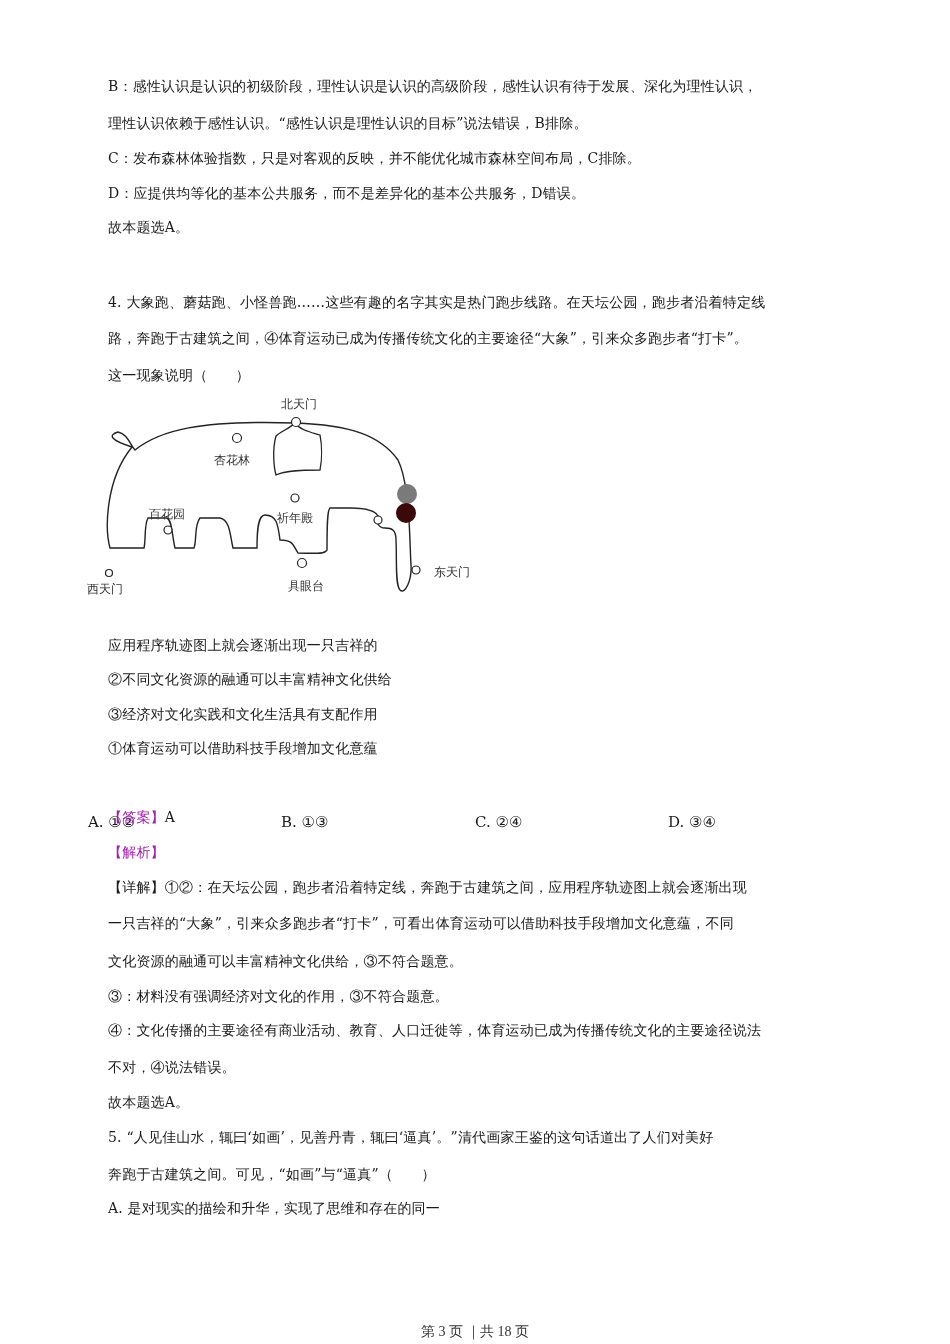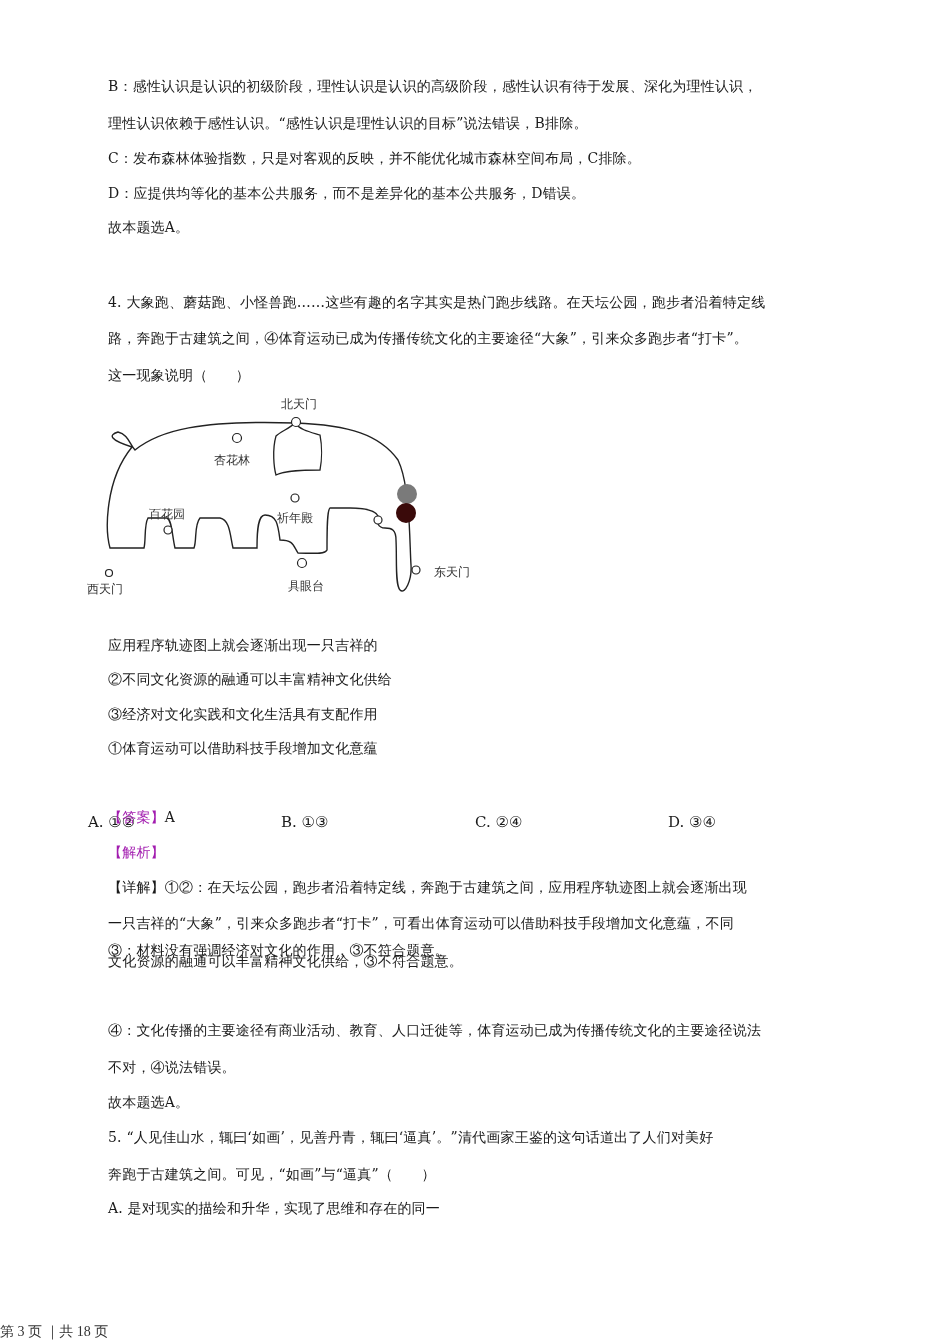--- a/index.html
+++ b/index.html
@@ -11,21 +11,21 @@
     .line {
       position: absolute; left: 88px; font-size: 14px; line-height: 20px;
       white-space: nowrap; letter-spacing: 0.2px; margin-left: 20px;
     }
     .label-blue { color: #a21caf; text-align: center; }
     .opt { position: absolute; font-size: 15px; line-height: 20px; white-space: nowrap; margin-top: 40px; }
     .diagram { position: absolute; left: 80px; top: 390px; width: 400px; height: 215px; }
     .diagram svg { width: 400px; height: 215px; }
     .dlabel { font-family: "DejaVu Sans", "Liberation Sans", sans-serif; font-size: 12px; fill: #333; }
     .footer {
-      position: absolute; top: 1323px; left: 0; width: 950px; text-align: left;
+      position: absolute; top: 1323px; left: 0; width: 950px; text-align: center;
       font-size: 14px; color: #333; font-family: "Liberation Serif", serif;
     }
   </style>
 </head>
 <body>
 
 <div class="line" style="top:76px">B：感性认识是认识的初级阶段，理性认识是认识的高级阶段，感性认识有待于发展、深化为理性认识，</div>
 <div class="line" style="top:113px">理性认识依赖于感性认识。“感性认识是理性认识的目标”说法错误，B排除。</div>
 <div class="line" style="top:148px">C：发布森林体验指数，只是对客观的反映，并不能优化城市森林空间布局，C排除。</div>
 <div class="line" style="top:183px">D：应提供均等化的基本公共服务，而不是差异化的基本公共服务，D错误。</div>
@@ -102,21 +102,21 @@
 <div class="opt" style="top:772px; left:668px">D. ③④</div>
 
 <div class="line" style="top:807px">
   <span class="label-blue">【答案】</span><span>A</span>
 </div>
 <div class="line label-blue" style="top:842px">【解析】</div>
 
 <div class="line" style="top:877px">【详解】①②：在天坛公园，跑步者沿着特定线，奔跑于古建筑之间，应用程序轨迹图上就会逐渐出现</div>
 <div class="line" style="top:913px">一只吉祥的“大象”，引来众多跑步者“打卡”，可看出体育运动可以借助科技手段增加文化意蕴，不同</div>
 <div class="line" style="top:951px">文化资源的融通可以丰富精神文化供给，③不符合题意。</div>
-<div class="line" style="top:940px">③：材料没有强调经济对文化的作用，③不符合题意。</div>
+<div class="line" style="top:986px">③：材料没有强调经济对文化的作用，③不符合题意。</div>
 <div class="line" style="top:1020px">④：文化传播的主要途径有商业活动、教育、人口迁徙等，体育运动已成为传播传统文化的主要途径说法</div>
 <div class="line" style="top:1057px">不对，④说法错误。</div>
 <div class="line" style="top:1092px">故本题选A。</div>
 
 <div class="line" style="top:1127px">5. “人见佳山水，辄曰‘如画’，见善丹青，辄曰‘逼真’。”清代画家王鉴的这句话道出了人们对美好</div>
 <div class="line" style="top:1164px">奔跑于古建筑之间。可见，“如画”与“逼真”（　　）</div>
 <div class="line" style="top:1198px">A. 是对现实的描绘和升华，实现了思维和存在的同一</div>
 
 <div class="footer">第 3 页 ｜共 18 页</div>
 

